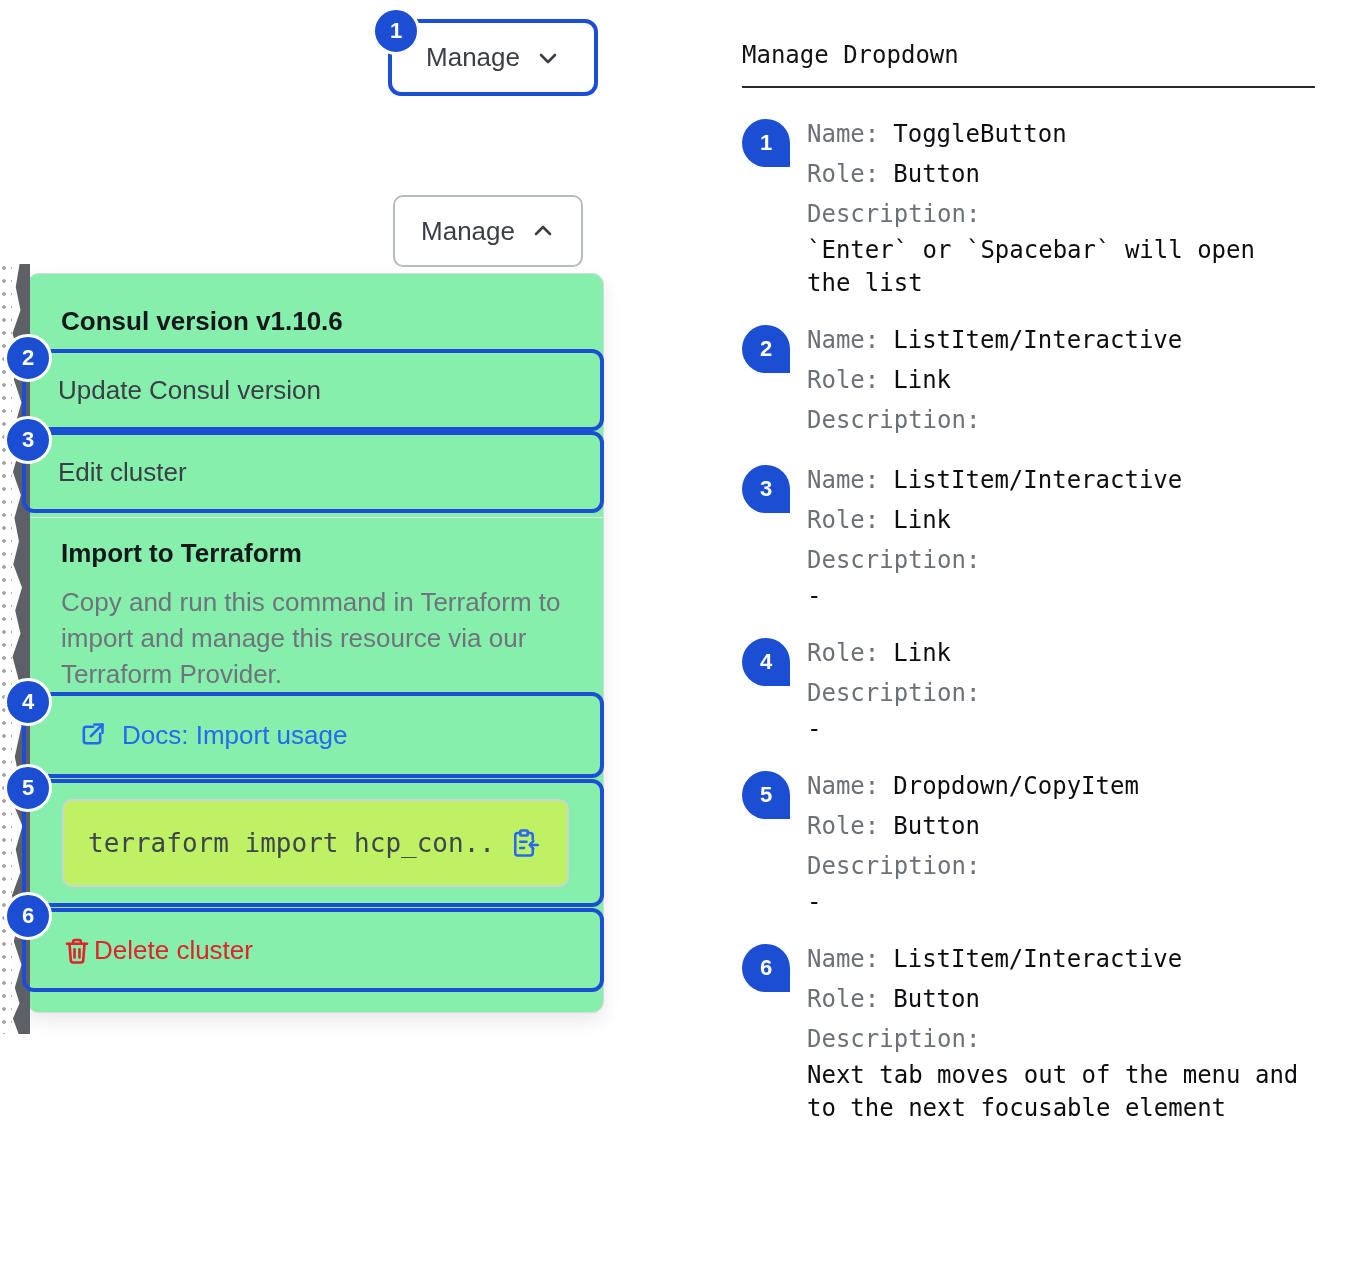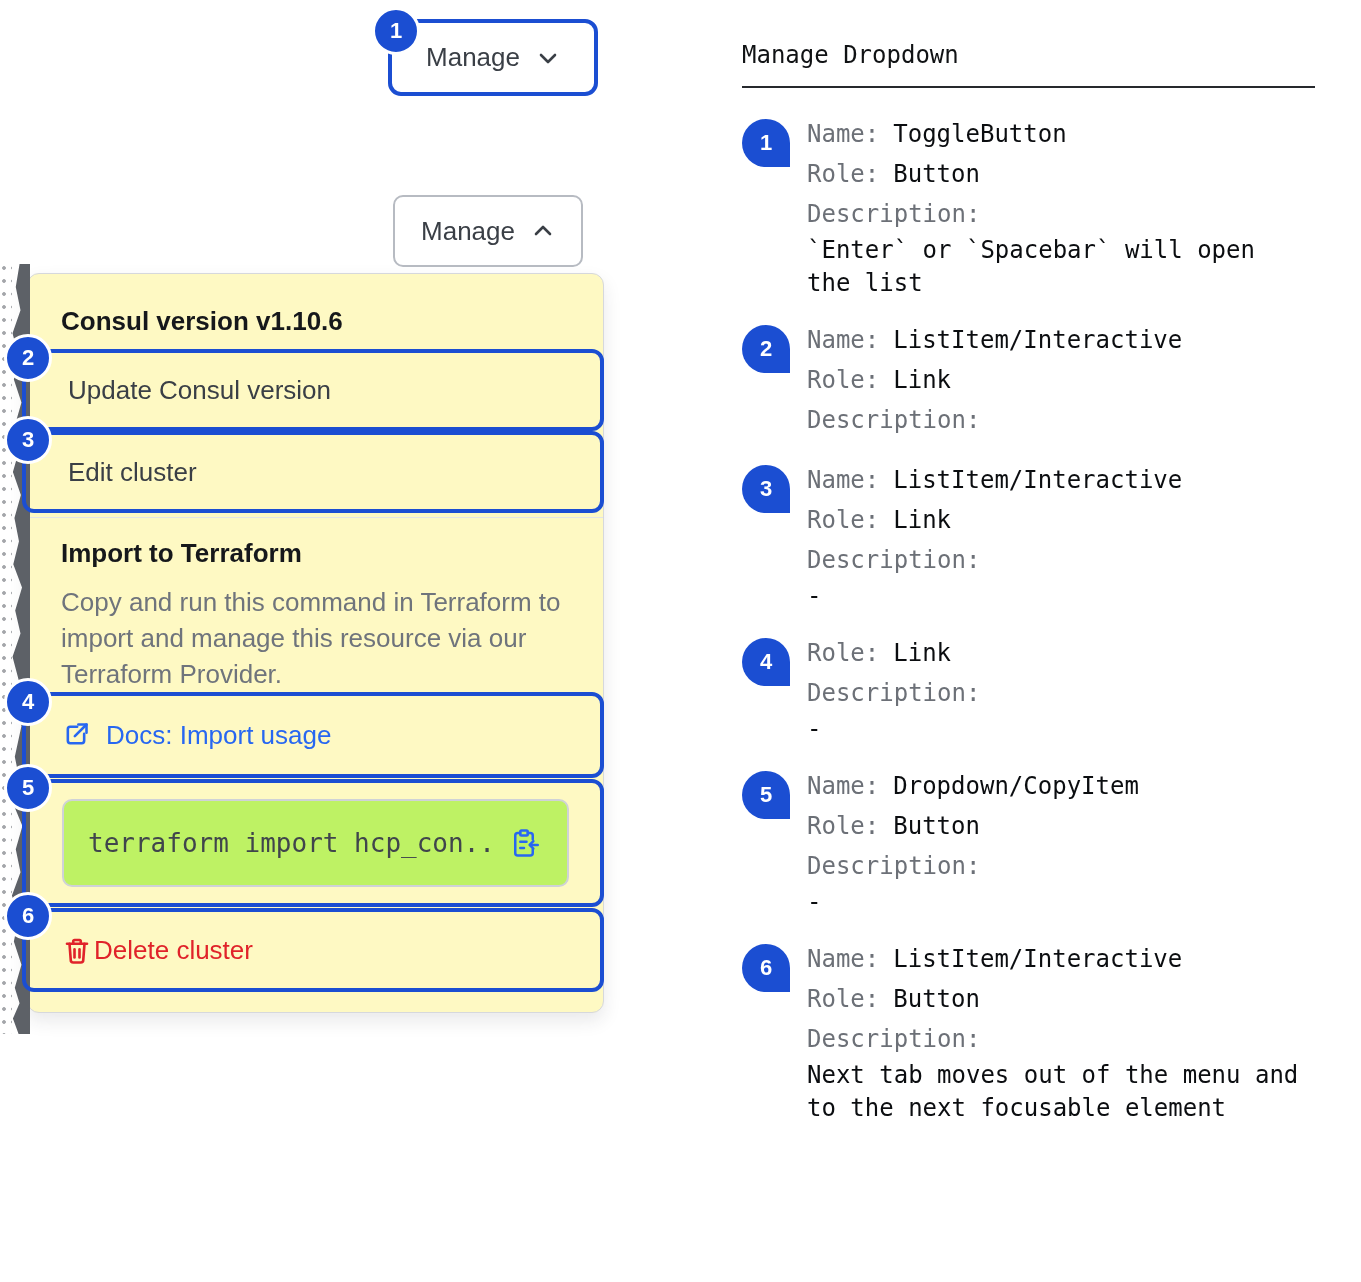--- a/index.html
+++ b/index.html
@@ -18,38 +18,38 @@
 
   
   .btn{display:flex;align-items:center;justify-content:center;gap:16px;
        background:#fff;color:var(--text);font-size:26px;}
   #btn1{position:absolute;left:388px;top:19px;width:210px;height:77px;
         border:4px solid var(--ann);border-radius:13px;z-index:3;}
   #btn2{position:absolute;left:393px;top:195px;width:190px;height:72px;
         border:2px solid #b7bbc2;border-radius:10px;z-index:3;}
 
   #panel{position:absolute;left:27px;top:273px;width:577px;height:740px;
-         background:#fef9c3;border:1px solid #d6d8dc;border-radius:12px;
+         background:#86efac;border:1px solid #d6d8dc;border-radius:12px;
          box-shadow:0 8px 18px rgba(40,44,52,.10);z-index:1;}
   .version{position:absolute;left:33px;top:32px;font-size:26px;font-weight:700;color:var(--ink);}
   .pdivider{position:absolute;left:0;right:0;top:243px;height:1px;background:#e2e4e7;}
   .import-title{position:absolute;left:33px;top:264px;font-size:26px;font-weight:700;color:var(--ink);}
   .import-desc{position:absolute;left:33px;top:310px;width:510px;
                font-size:26px;line-height:36px;color:var(--muted);}
 
   .outline{position:absolute;left:22px;width:582px;border:4px solid var(--ann);
            border-radius:12px;display:flex;align-items:center;z-index:3;background:transparent;}
-  .outline .lbl{padding-left:42px;font-size:26px;color:var(--text);}
+  .outline .lbl{padding-left:32px;font-size:26px;color:var(--text);}
   #r2{top:349px;height:82px;}
   #r3{top:431px;height:82px;}
   #r4{top:692px;height:86px;}
   #r5{top:779px;height:128px;}
   #r6{top:908px;height:84px;}
 
-  .linkrow{display:flex;align-items:center;gap:16px;padding-left:36px;color:var(--action);
+  .linkrow{display:flex;align-items:center;gap:16px;padding-left:52px;color:var(--action);
            font-size:26px;font-weight:500;}
   .delrow{display:flex;align-items:center;gap:2px;padding-left:36px;color:var(--critical);
           font-size:26px;font-weight:500;}
 
   .codebox{margin-left:36px;width:507px;height:88px;border:2px solid #cfd2d7;border-radius:10px;
            display:flex;align-items:center;padding:0 28px 0 24px;gap:14px;background:#bef264;}
   .codebox .code{flex:1;font-family:"DejaVu Sans Mono",monospace;font-size:26px;color:#40454c;
                  white-space:nowrap;overflow:hidden;}
 
   

